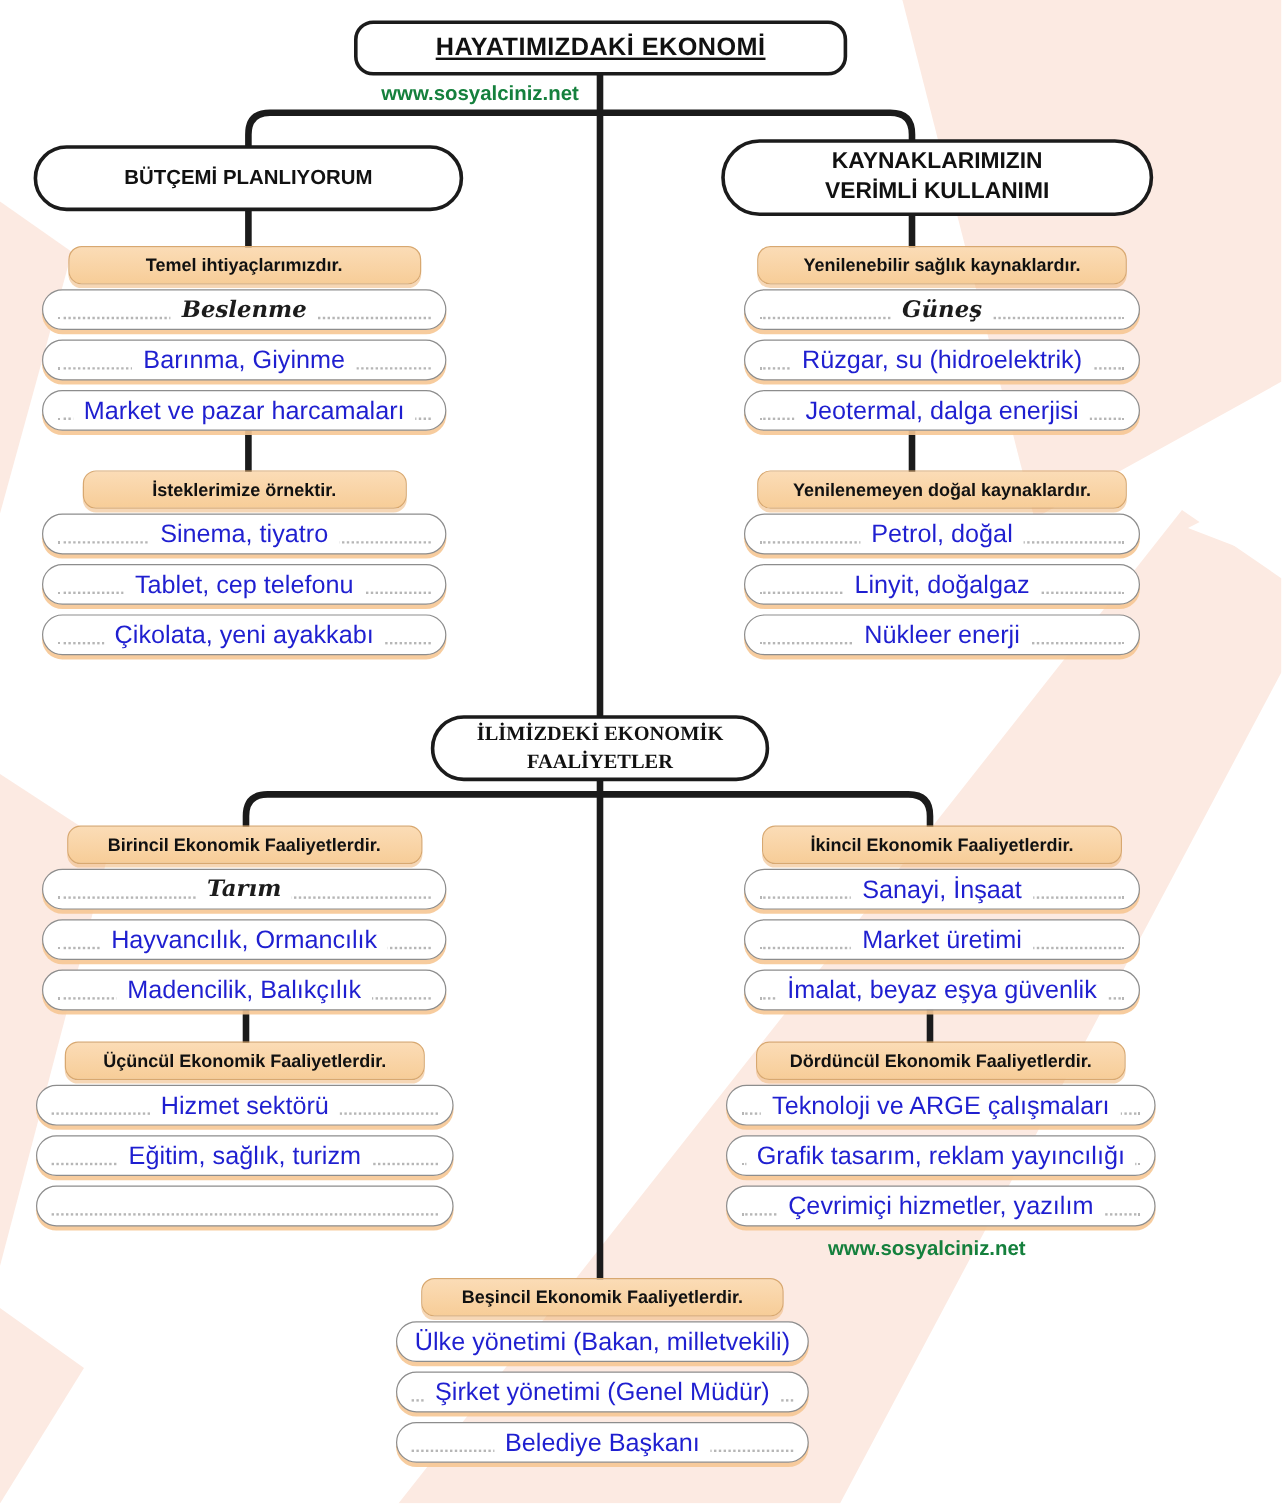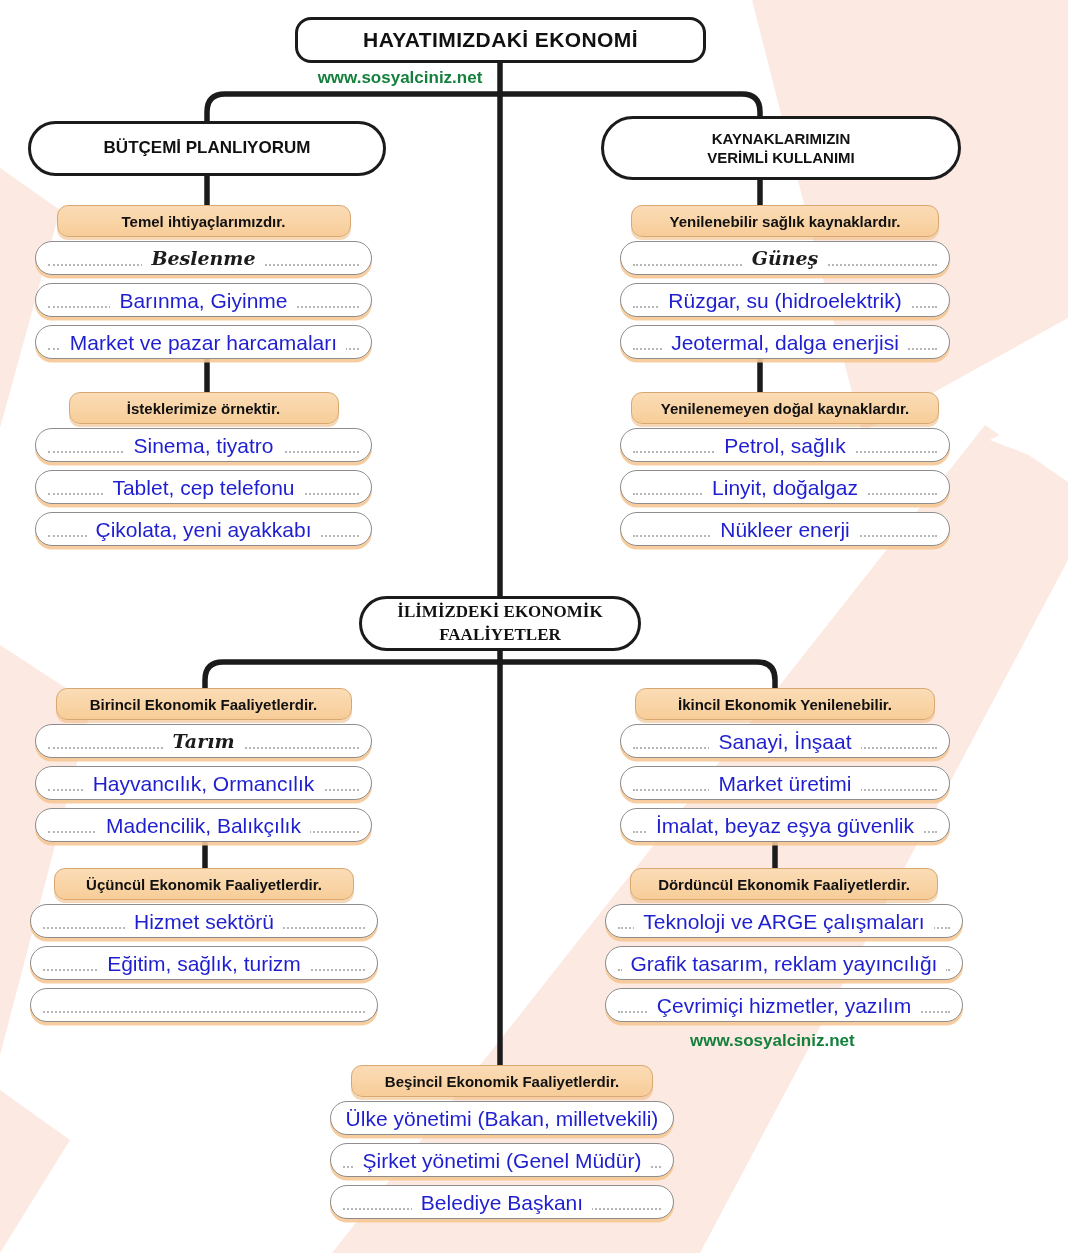--- a/index.html
+++ b/index.html
@@ -56,27 +56,27 @@
       <path d="M207,172 V210"></path>
       <path d="M207,355 V396"></path>
       <path d="M760,176 V210"></path>
       <path d="M760,355 V396"></path>
       <path d="M205,692 V680 Q205,662 223,662 H757 Q775,662 775,680 V692"></path>
       <path d="M205,836 V872"></path>
       <path d="M775,836 V872"></path>
     </g>
   </svg>
 
-  <div class="node title-box" style="left:295px; top:17px; width:411px; height:46px;">HAYATIMIZDAKİ EKONOMİ</div>
+  <div class="node title-box" style="left:295px; top:17px; width:411px; height:46px;text-decoration:underline;">HAYATIMIZDAKİ EKONOMİ</div>
 
   <div class="wm" style="left:302px; top:68px; width:196px; text-align:center;">www.sosyalciniz.net</div>
 
   <div class="node pill" style="left:28px; top:121px; width:358px; height:55px;">BÜTÇEMİ PLANLIYORUM</div>
 
-  <div class="node pill" style="left:601px; top:116px; width:360px; height:64px; font-size:15px;">
+  <div class="node pill" style="left:601px; top:116px; width:360px; height:64px; font-size:19px;">
     <span>KAYNAKLARIMIZIN</span>
     <span>VERİMLİ KULLANIMI</span>
   </div>
 
   <div class="node pill" style="left:359px; top:596px; width:282px; height:55px;font-family:Liberation Serif, serif;">
     <span>İLİMİZDEKİ EKONOMİK</span>
     <span>FAALİYETLER</span>
   </div>
 
   <div class="group" style="left:35px; top:205px; width:337px; --hw:294px;">
@@ -124,21 +124,21 @@
     <div class="item r2">
         <span class="dots"></span>
         <span class="txt">Jeotermal, dalga enerjisi</span>
       </div>
   </div>
 
   <div class="group" style="left:620px; top:392px; width:330px; --hw:308px;">
     <div class="ghead">Yenilenemeyen doğal kaynaklardır.</div>
     <div class="item r0">
         <span class="dots"></span>
-        <span class="txt">Petrol, sağlık</span>
+        <span class="txt">Petrol, doğal</span>
       </div>
     <div class="item r1">
         <span class="dots"></span>
         <span class="txt">Linyit, doğalgaz</span>
       </div>
     <div class="item r2">
         <span class="dots"></span>
         <span class="txt">Nükleer enerji</span>
       </div>
   </div>
@@ -168,21 +168,21 @@
     <div class="item r1">
         <span class="dots"></span>
         <span class="txt">Eğitim, sağlık, turizm</span>
       </div>
     <div class="item r2">
         <span class="dots"></span>
       </div>
   </div>
 
   <div class="group" style="left:620px; top:688px; width:330px; --hw:300px;">
-    <div class="ghead">İkincil Ekonomik Yenilenebilir.</div>
+    <div class="ghead">İkincil Ekonomik Faaliyetlerdir.</div>
     <div class="item r0">
         <span class="dots"></span>
         <span class="txt">Sanayi, İnşaat</span>
       </div>
     <div class="item r1">
         <span class="dots"></span>
         <span class="txt">Market üretimi</span>
       </div>
     <div class="item r2">
         <span class="dots"></span>

